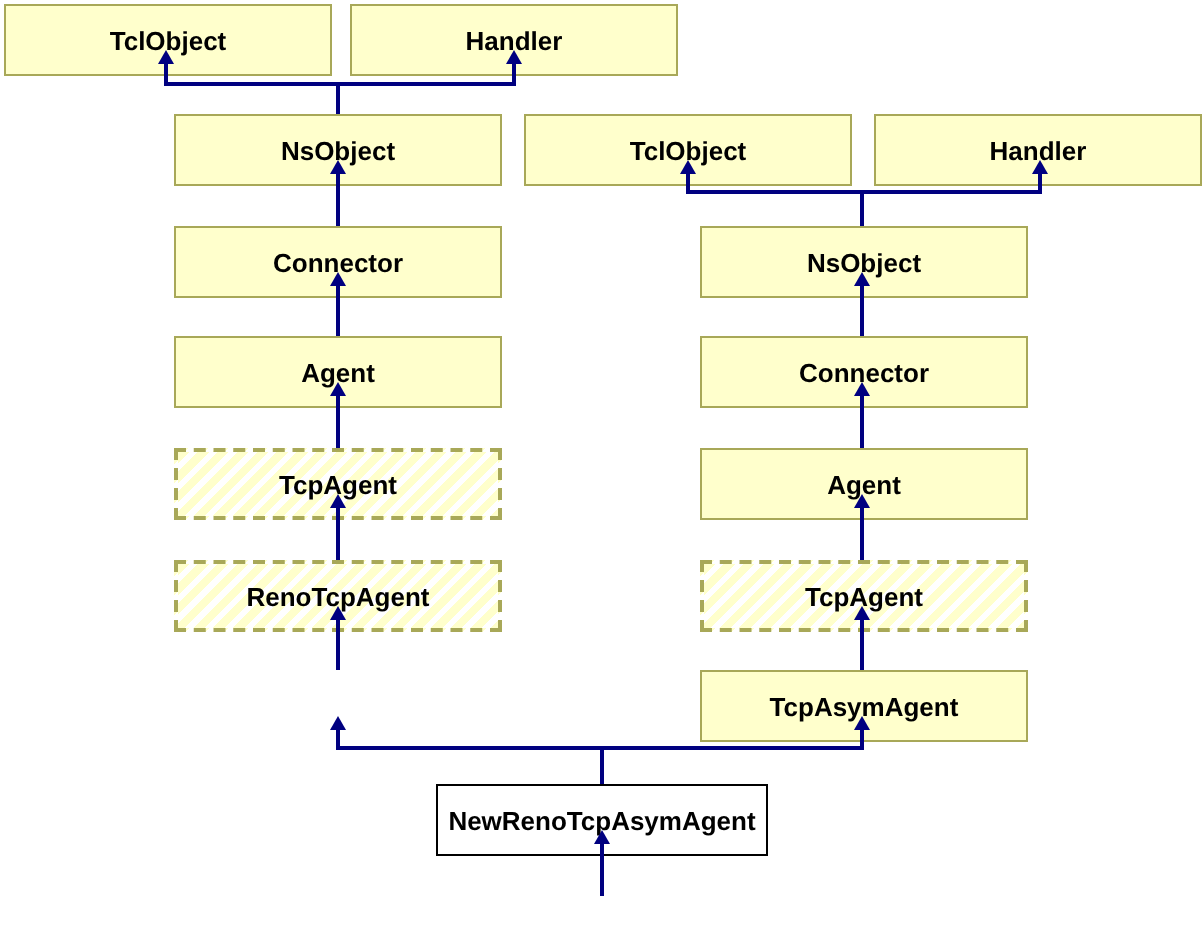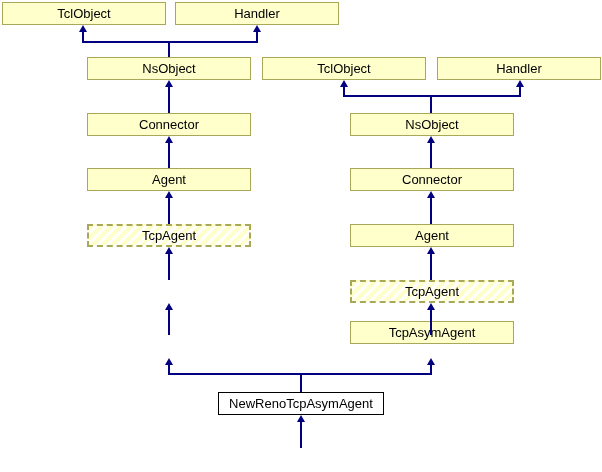--- a/index.html
+++ b/index.html
@@ -8,30 +8,31 @@
     width: 602px;
     height: 472px;
     background: var(--background, #ffffff);
     font-family: "Liberation Sans", sans-serif;
     overflow: hidden;
   }
   .node {
     position: absolute;
     box-sizing: border-box;
     width: 164px;
-    height: 23px;
+    height: 36px;
     background: var(--node-fill, #ffffcc);
     border: 1px solid var(--node-border, #a8a858);
     display: flex;
     align-items: center;
     justify-content: center;
     font-size: 13px;
     color: #000000;
     white-space: nowrap;
     cursor: pointer;
+    font-weight: bold;
   }
   .node.hatched {
     border: 2px dashed var(--node-border, #a8a858);
     background: repeating-linear-gradient(135deg,
       var(--node-fill, #ffffcc) 0px, var(--node-fill, #ffffcc) 4px,
       #ffffff 4px, #ffffff 7px);
     cursor: default;
   }
   .node.current {
     background: var(--current-fill, #ffffff);
@@ -51,28 +52,29 @@
 <body>
 
 <div class="canvas">
 
   <div class="node" style="left:2px;top:2px">TclObject</div>
   <div class="node" style="left:175px;top:2px">Handler</div>
   <div class="node" style="left:87px;top:57px">NsObject</div>
   <div class="node" style="left:87px;top:113px">Connector</div>
   <div class="node" style="left:87px;top:168px">Agent</div>
   <div class="node hatched" style="left:87px;top:224px">TcpAgent</div>
+  <div class="node hatched" style="left:87px;top:280px">RenoTcpAgent</div>
 
   <div class="node" style="left:262px;top:57px">TclObject</div>
   <div class="node" style="left:437px;top:57px">Handler</div>
   <div class="node" style="left:350px;top:113px">NsObject</div>
   <div class="node" style="left:350px;top:168px">Connector</div>
   <div class="node" style="left:350px;top:224px">Agent</div>
   <div class="node hatched" style="left:350px;top:280px">TcpAgent</div>
-  <div class="node" style="left:350px;top:321px">TcpAsymAgent</div>
+  <div class="node" style="left:350px;top:335px">TcpAsymAgent</div>
 
   <div class="node current" style="left:218px;top:392px;width:166px">NewRenoTcpAsymAgent</div>
 
   <div class="ah" style="left:79px;top:25px"></div>
   <div class="vl" style="left:82px;top:30px;height:13px"></div>
   <div class="ah" style="left:253px;top:25px"></div>
   <div class="vl" style="left:256px;top:30px;height:13px"></div>
   <div class="hl" style="left:82px;top:41px;width:176px"></div>
   <div class="vl" style="left:168px;top:41px;height:16px"></div>
 

